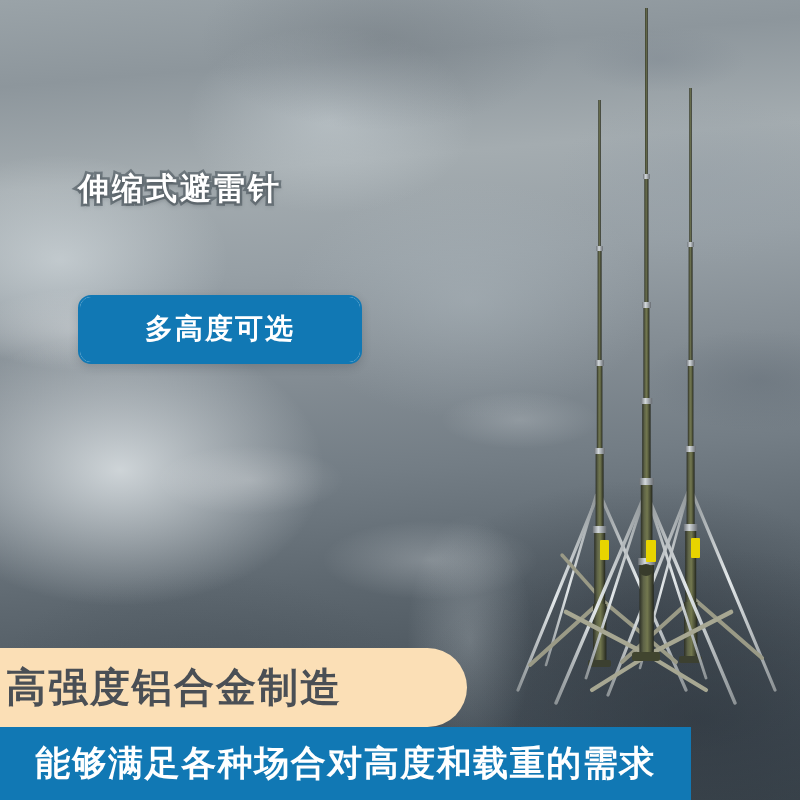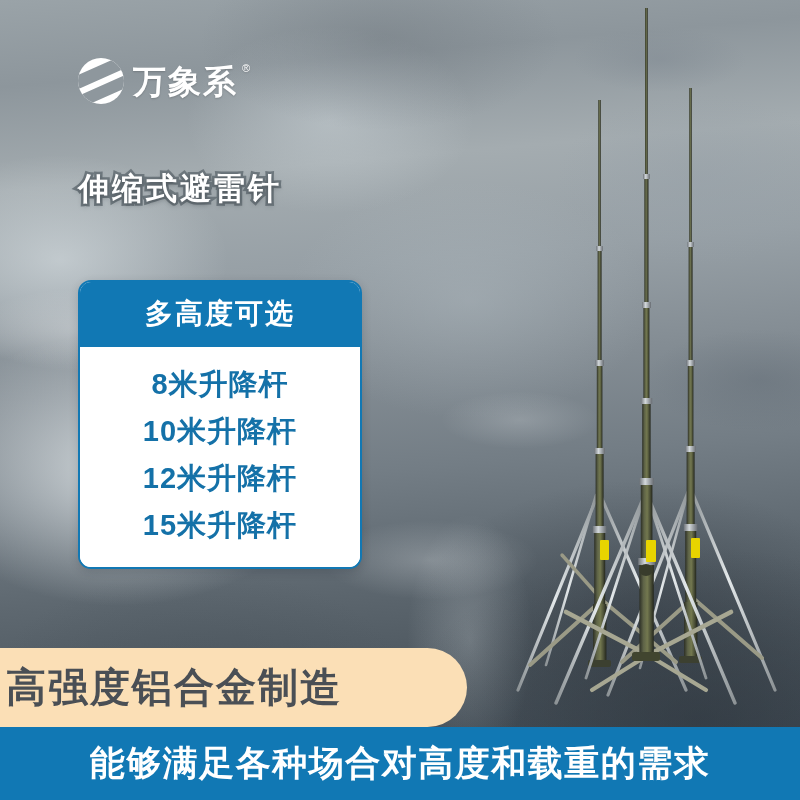--- a/index.html
+++ b/index.html
@@ -128,21 +128,21 @@
     line-height: 1.1;
     white-space: nowrap;
     -webkit-text-stroke: 5px #6f797f;
     paint-order: stroke fill;
     text-shadow: 0 2px 5px rgba(40,46,52,0.5);
   }
 
   
   .card {
     position: absolute;
-    left: 78px; top: 280px;
+    left: 78px; top: 295px;
     width: 280px;
     border-radius: 13px;
     overflow: hidden;
     background: #ffffff;
     border: 2px solid #1178b4;
     box-shadow: 0 3px 10px rgba(20,30,40,0.18);
   }
   .card-head {
     background: #1178b4;
     color: #ffffff;
@@ -183,21 +183,21 @@
     font-size: 40px;
     font-weight: 700;
     letter-spacing: 2px;
     white-space: nowrap;
   }
 
   
   .banner-blue {
     position: absolute;
     left: 0; top: 727px;
-    width: 800px;
+    width: 691px;
     height: 73px;
     background: #1178b4;
     display: flex;
     align-items: center;
     justify-content: center;
   }
   .banner-blue span {
     color: #ffffff;
     font-size: 35px;
     font-weight: 700;
@@ -319,35 +319,25 @@
       <rect x="640.8" y="398" width="11.4" height="6" fill="url(#collarGrad)"></rect>
       <rect x="639.4" y="478" width="14.4" height="7" fill="url(#collarGrad)"></rect>
       <rect x="638.2" y="558" width="16.8" height="7" fill="url(#collarGrad)"></rect>
       <rect x="632" y="652" width="28" height="9" rx="2.5" fill="#41452f"></rect>
       <rect x="646" y="540" width="10" height="22" rx="1" fill="#e8d400"></rect>
 
       <ellipse cx="646" cy="570" rx="7" ry="6" fill="#383c2c"></ellipse>
     </g>
   </svg>
 
-  <div class="logo-wrap">
-    <div class="logo-mark"></div>
-    <div class="logo-text">万象系<span class="logo-reg">®</span></div>
-  </div>
 
   <div class="main-title">伸缩式避雷针</div>
 
   <div class="card">
     <div class="card-head">多高度可选</div>
-    <div class="card-body">
-      <div class="card-item">8米升降杆</div>
-      <div class="card-item">10米升降杆</div>
-      <div class="card-item">12米升降杆</div>
-      <div class="card-item">15米升降杆</div>
-    </div>
   </div>
 
   <div class="banner-cream">
     <span>高强度铝合金制造</span>
   </div>
 
   <div class="banner-blue">
     <span>能够满足各种场合对高度和载重的需求</span>
   </div>
 

